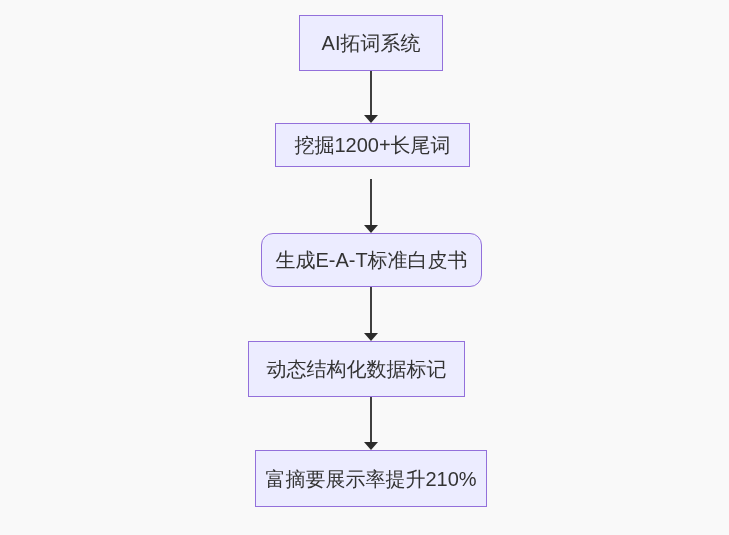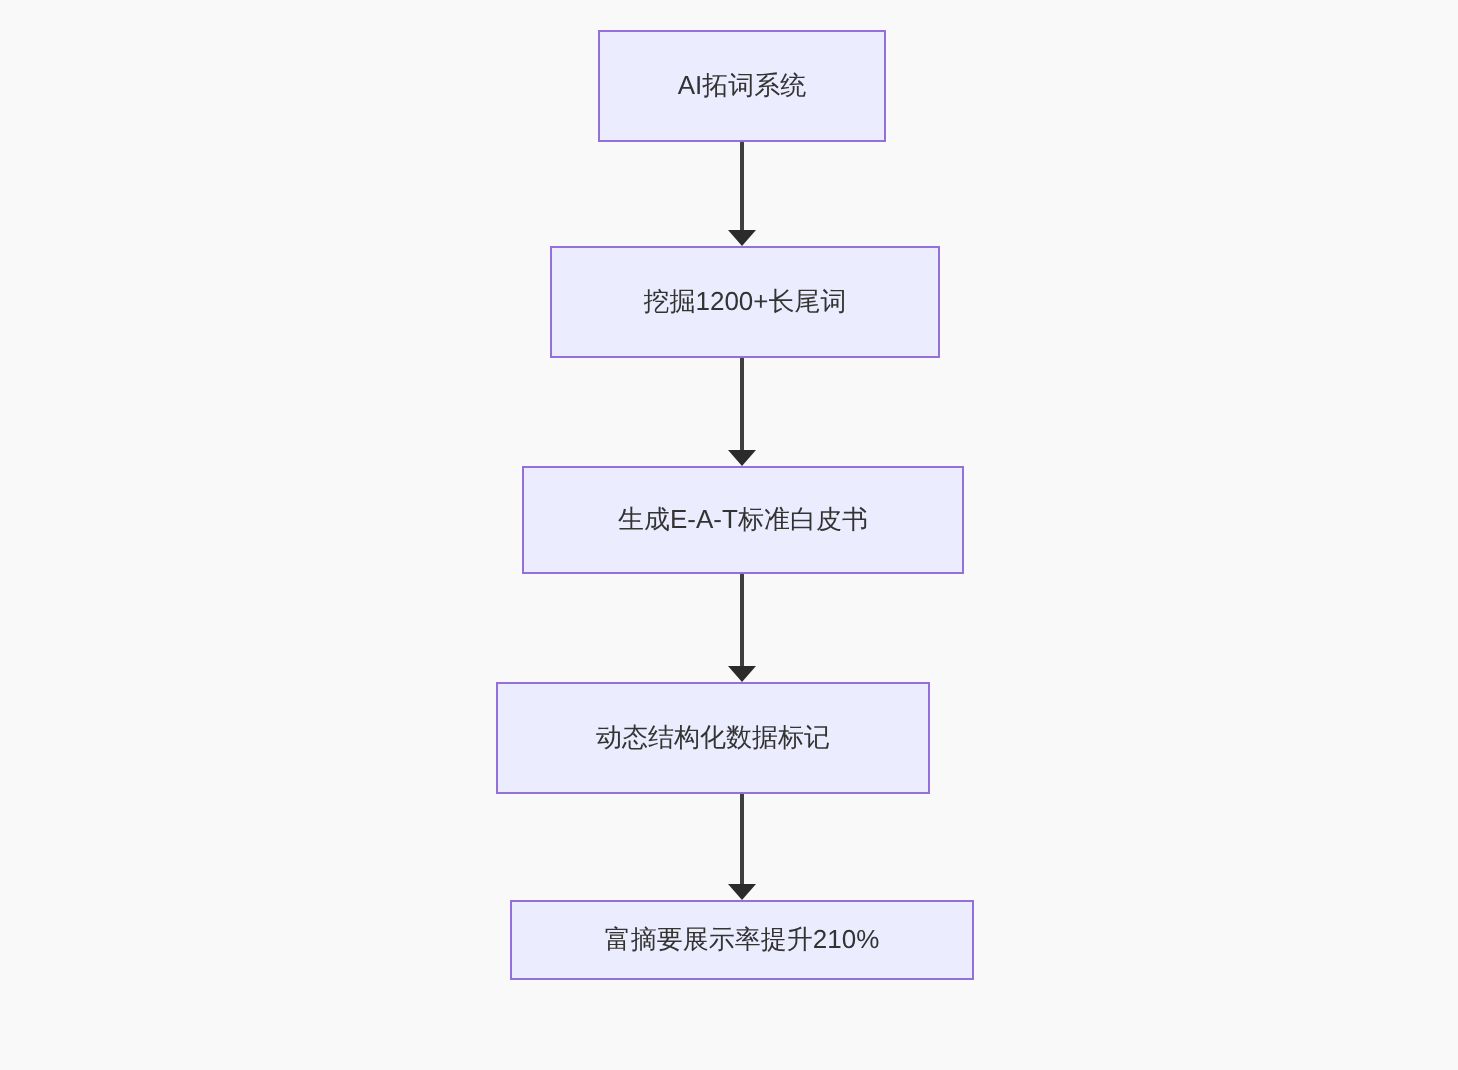--- a/index.html
+++ b/index.html
@@ -17,30 +17,30 @@
   }
   .node {
     position: absolute;
     box-sizing: border-box;
     background: #ececff;
     border: 1px solid #9370db;
     display: flex;
     align-items: center;
     justify-content: center;
     color: #333333;
-    font-size: 13px;
+    font-size: 20px;
     line-height: 1.2;
     text-align: center;
     white-space: nowrap;
   }
   .n1 { left: 299px; top: 15px;  width: 144px; height: 56px; }
-  .n2 { left: 275px; top: 123px; width: 195px; height: 56px; }
-  .n3 { left: 261px; top: 233px; width: 221px; height: 54px; }
+  .n2 { left: 275px; top: 123px; width: 195px; height: 44px; }
+  .n3 { left: 261px; top: 233px; width: 221px; height: 54px; border-radius: 12px; }
   .n4 { left: 248px; top: 341px; width: 217px; height: 56px; }
-  .n5 { left: 255px; top: 450px; width: 232px; height: 40px; }
+  .n5 { left: 255px; top: 450px; width: 232px; height: 57px; }
 
   .arrow {
     position: absolute;
     left: 364px;      
     width: 14px;
   }
   .a1 { top: 71px;  height: 52px; }
   .a2 { top: 179px; height: 54px; }
   .a3 { top: 287px; height: 54px; }
   .a4 { top: 397px; height: 53px; }

